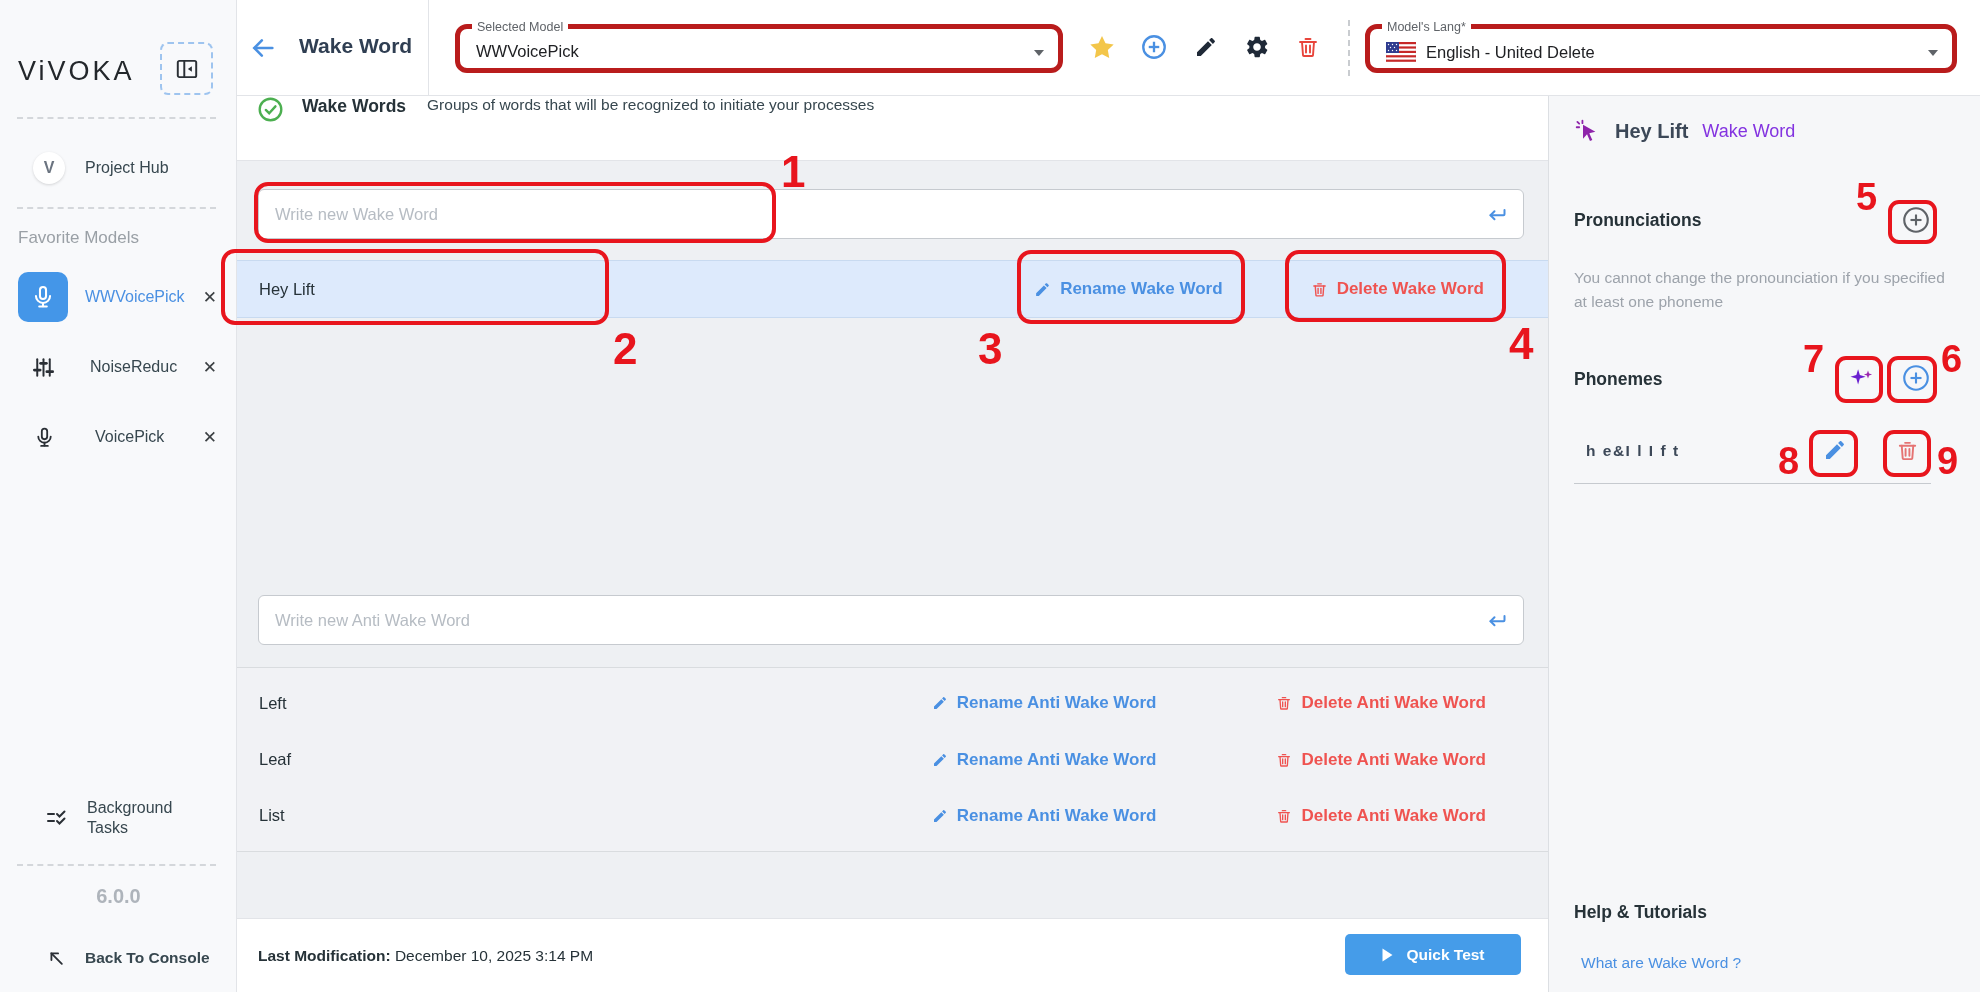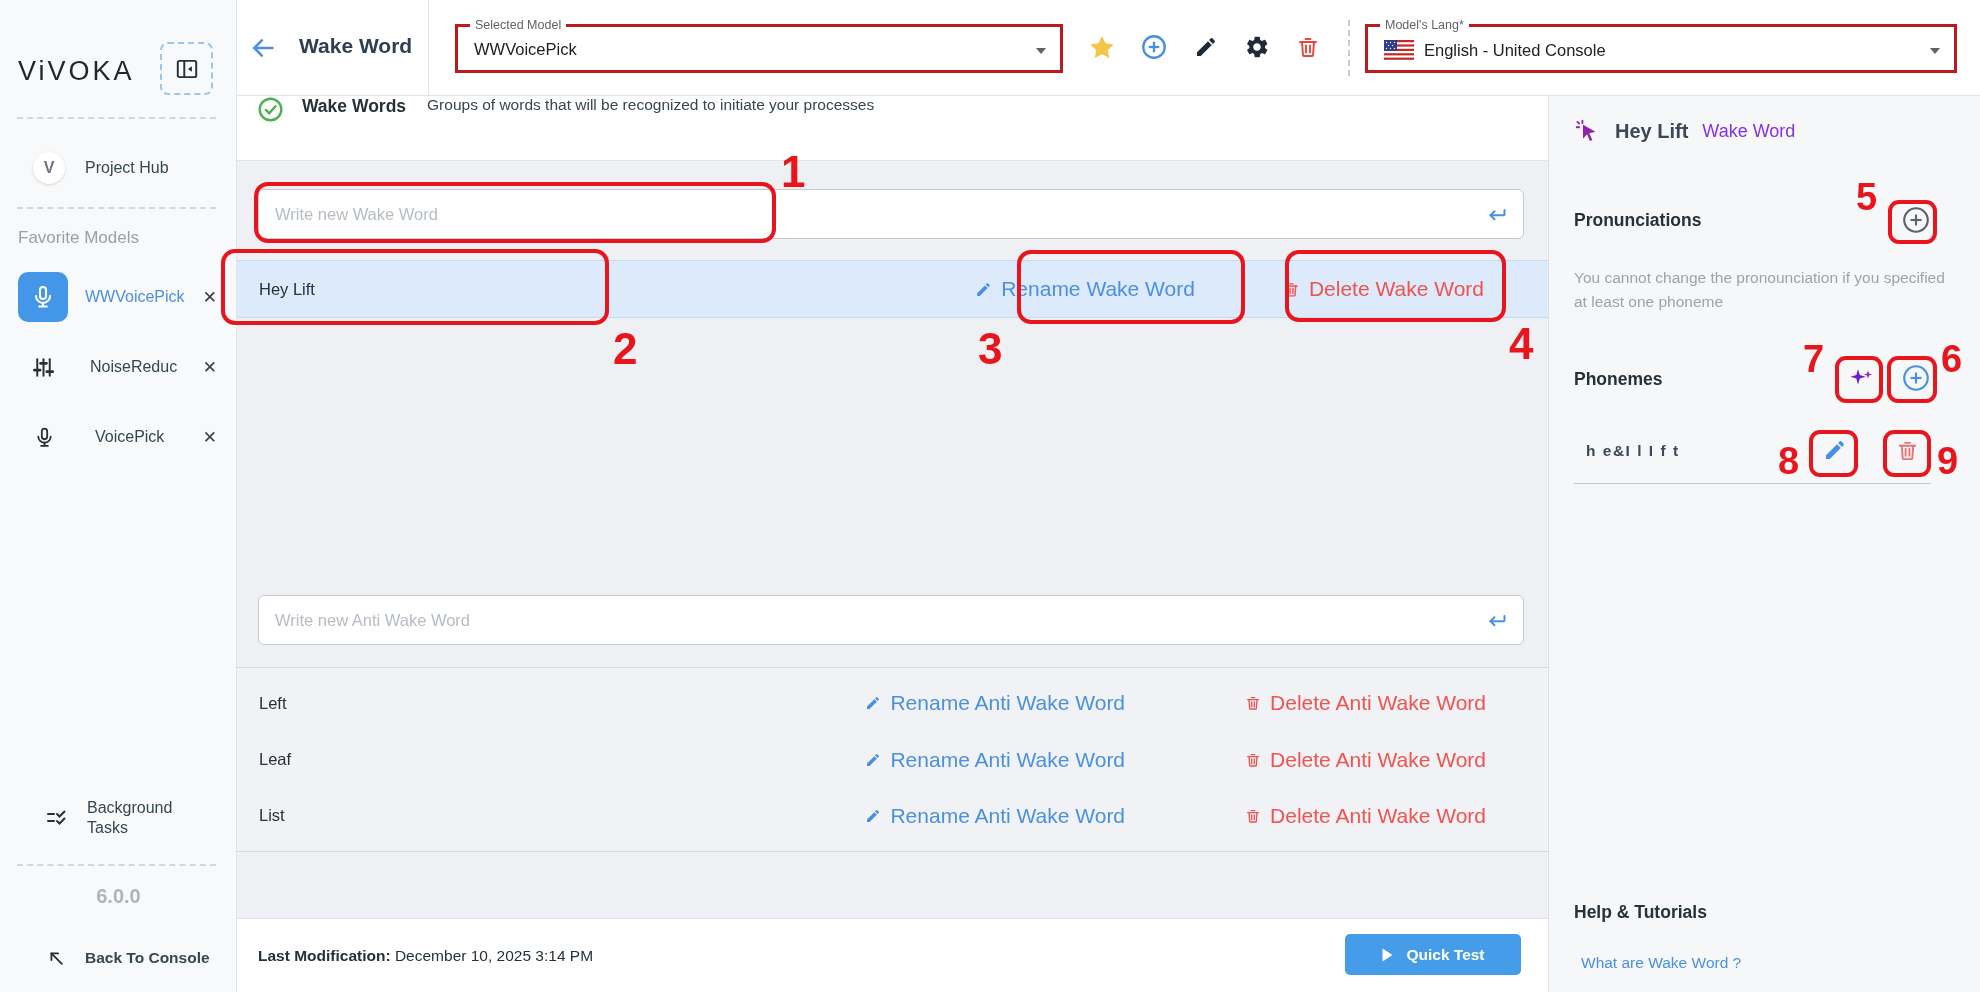--- a/index.html
+++ b/index.html
@@ -36,39 +36,39 @@
   .model-name{font-size:16px;color:var(--text);}
   .model-name.active{color:var(--blue);}
   .model-close{margin-left:auto;margin-right:20px;color:#3c4043;font-size:17px;cursor:pointer;}
   .version{position:absolute;left:0;top:885px;width:237px;text-align:center;font-size:20px;font-weight:bold;color:#aeb4bb;}
 
   
   .topbar{position:absolute;left:237px;top:0;width:1743px;height:96px;background:#fff;border-bottom:1px solid var(--line);}
   .tb-divider{position:absolute;left:191px;top:0;height:95px;border-left:1px solid var(--line);}
   .back-btn{position:absolute;left:12px;top:33px;width:32px;height:30px;background:none;border:none;cursor:pointer;}
   .tb-title{position:absolute;left:62px;top:34px;font-size:21px;font-weight:bold;color:#2f3e52;}
-  .outline-field{position:absolute;border:3px solid #b91c1c;border-radius:0;background:#fff;}
+  .outline-field{position:absolute;border:5px solid #b91c1c;border-radius:12px;background:#fff;}
   .outline-field .fl{position:absolute;top:-9px;left:12px;background:#fff;padding:0 5px;font-size:12.5px;color:#5f6368;}
   .outline-field .fv{position:absolute;left:16px;top:13px;font-size:16.5px;color:#202124;display:flex;align-items:center;gap:10px;}
   .caret{width:0;height:0;border-left:5.5px solid transparent;border-right:5.5px solid transparent;border-top:6px solid #5f6368;position:absolute;right:14px;top:21px;}
   .icon-btn{background:none;border:none;cursor:pointer;position:absolute;top:30px;width:34px;height:34px;display:flex;align-items:center;justify-content:center;}
   .tb-dash{position:absolute;left:1111px;top:20px;height:56px;border-left:2px dashed #c9ccd0;}
 
   
   .main{position:absolute;left:237px;top:96px;width:1311px;height:896px;background:var(--gray-bg);}
   .sec-header{position:absolute;left:0;width:1311px;background:#fff;border-bottom:1px solid var(--line);display:flex;align-items:flex-start;}
   .sec-title{font-size:17.5px;font-weight:bold;color:#263238;}
   .sec-desc{font-size:15.5px;color:var(--text);}
   .ww-input-wrap{position:absolute;left:21px;width:1266px;height:50px;background:#fff;border:1px solid #c6cacf;border-radius:6px;}
   .ww-input{position:absolute;left:16px;top:0;width:1180px;height:48px;border:none;outline:none;font-size:16.5px;color:#202124;background:transparent;font-family:"Liberation Sans",sans-serif;}
   .ww-input::placeholder{color:#b6bcc3;}
   .enter-ic{position:absolute;right:14px;top:13px;}
   .ww-row{position:absolute;left:0;width:1311px;height:58px;background:#ddeafc;border-top:1px solid #c8daf0;border-bottom:1px solid #c8daf0;display:flex;align-items:center;}
   .row-name{font-size:16.5px;color:#263238;margin-left:22px;}
-  .link-btn{display:flex;align-items:center;gap:9px;background:none;border:none;cursor:pointer;font-family:"Liberation Sans",sans-serif;font-size:21px;font-weight:normal;}
+  .link-btn{display:flex;align-items:center;gap:9px;background:none;border:none;cursor:pointer;font-family:"Liberation Sans",sans-serif;font-size:17px;font-weight:bold;}
   .link-btn.blue{color:var(--blue);}
   .link-btn.red{color:var(--del-red);}
   .anti-row{position:absolute;left:0;width:1311px;height:72px;border-bottom:1px solid #d9dcdf;display:flex;align-items:center;background:#f1f2f5;}
   .main-footer{position:absolute;left:0;top:822px;width:1311px;height:74px;background:#fff;border-top:1px solid var(--line);}
   .lastmod{position:absolute;left:21px;top:28px;font-size:15.5px;color:#263238;}
   .quick-test{position:absolute;right:27px;top:15px;width:176px;height:41px;background:#459ce9;border:none;border-radius:5px;color:#fff;font-weight:bold;font-size:15.5px;display:flex;align-items:center;justify-content:center;gap:12px;cursor:pointer;font-family:"Liberation Sans",sans-serif;}
 
   
   .panel{position:absolute;left:1548px;top:96px;width:432px;height:896px;background:var(--panel-bg);border-left:1px solid #dcdfe3;}
   .panel-head{position:absolute;left:25px;top:22px;display:flex;align-items:center;gap:14px;}
@@ -263,21 +263,21 @@
                 <circle cx="6.5" cy="2.5" r="0.7"></circle>
                 <circle cx="10.5" cy="2.5" r="0.7"></circle>
               <circle cx="4.5" cy="5.5" r="0.7"></circle>
                 <circle cx="8.5" cy="5.5" r="0.7"></circle>
               <circle cx="2.5" cy="8.5" r="0.7"></circle>
                 <circle cx="6.5" cy="8.5" r="0.7"></circle>
                 <circle cx="10.5" cy="8.5" r="0.7"></circle>
             </g>
           </svg>
         </span>
-        <span>English - United Console</span>
+        <span>English - United Delete</span>
       </span>
       <span class="caret"></span>
     </div>
   </div>
 
   <div class="main">
 
     <div class="sec-header" style="top:0;height:65px">
       <span style="margin-left:20px">
         <svg width="27" height="27" viewBox="0 0 24 24" fill="none" stroke="#4caf50" stroke-width="2.1" stroke-linecap="round">

